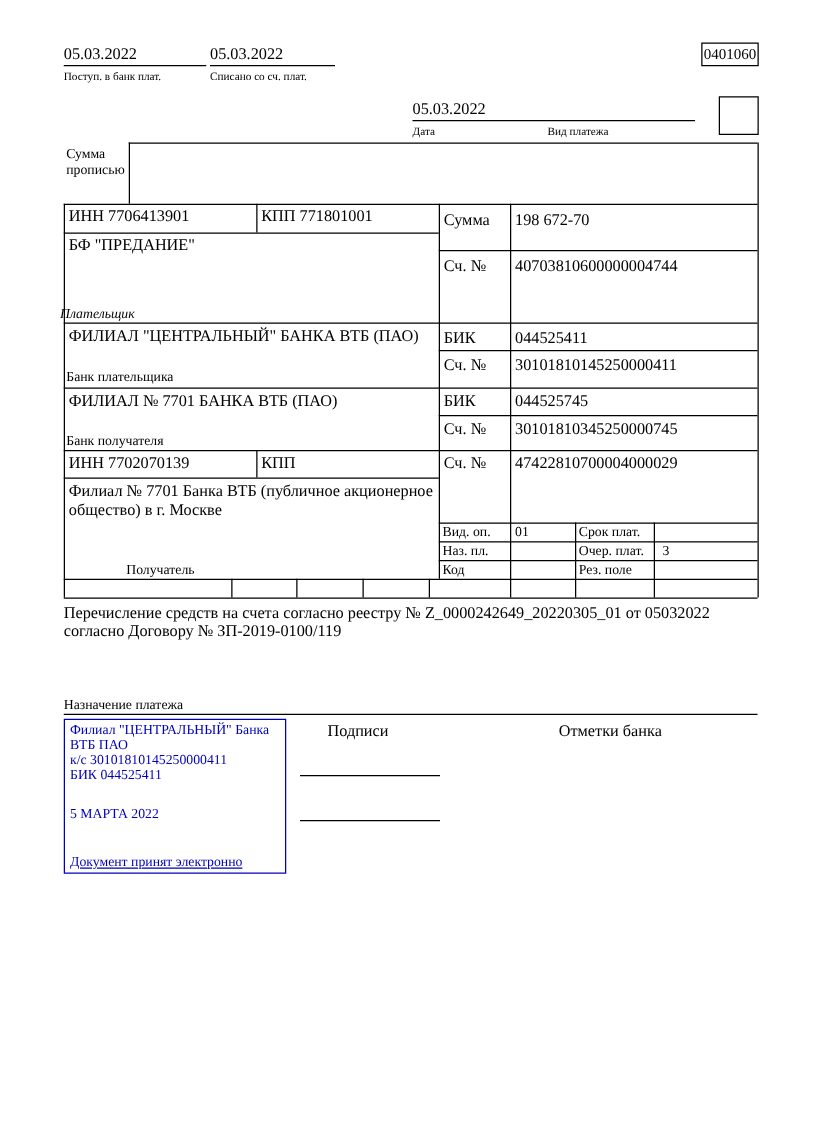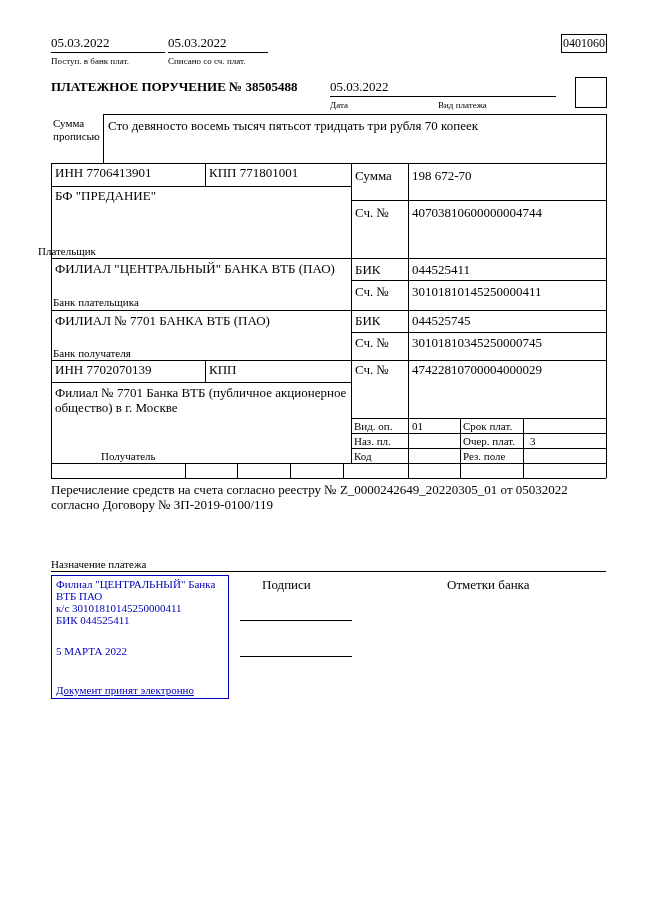--- a/index.html
+++ b/index.html
@@ -28,29 +28,27 @@
   <div class="t s" style="left:51px;top:56px;text-align:center;">Поступ. в банк плат.</div>
 
   <div class="t" style="left:168px;top:36px;">05.03.2022</div>
   <div class="hl" style="left:168px;top:52px;width:100px;"></div>
   <div class="t s" style="left:168px;top:56px;">Списано со сч. плат.</div>
 
   <div class="bx code" style="left:561px;top:34px;width:46px;height:19px;">
     <span>0401060</span>
   </div>
 
-  <div class="t b" style="left:51px;top:80px;">ПЛАТЕЖНОЕ ПОРУЧЕНИЕ № 38505488</div>
   <div class="t" style="left:330px;top:80px;">05.03.2022</div>
   <div class="hl" style="left:330px;top:96px;width:226px;"></div>
   <div class="t s" style="left:330px;top:100px;">Дата</div>
   <div class="t s" style="left:438px;top:100px;">Вид платежа</div>
   <div class="bx" style="left:575px;top:77px;width:32px;height:31px;"></div>
 
   <div class="t m w" style="left:53px;top:117px;width:46px;">Сумма прописью</div>
-  <div class="t" style="left:108px;top:119px;">Сто девяносто восемь тысяч пятьсот тридцать три рубля 70 копеек</div>
   <div class="hl" style="left:103px;top:114px;width:503px;"></div>
   <div class="vl" style="left:103px;top:114px;height:49px;"></div>
 
   <div class="vl" style="left:51px;top:163px;height:315px;"></div>
   <div class="vl" style="left:606px;top:114px;height:364px;"></div>
   <div class="vl" style="left:205px;top:163px;height:23px;"></div>
   <div class="vl" style="left:351px;top:163px;height:300px;"></div>
   <div class="vl" style="left:408px;top:163px;height:315px;"></div>
   <div class="vl" style="left:460px;top:418px;height:60px;"></div>
   <div class="vl" style="left:523px;top:418px;height:60px;"></div>
@@ -75,21 +73,21 @@
   <div class="hl" style="left:51px;top:463px;width:555px;"></div>
   <div class="hl" style="left:51px;top:478px;width:555px;"></div>
 
   <div class="t" style="left:55px;top:166px;">ИНН 7706413901</div>
   <div class="t" style="left:209px;top:166px;">КПП 771801001</div>
   <div class="t" style="left:355px;top:169px;">Сумма</div>
   <div class="t" style="left:412px;top:169px;">198 672-70</div>
   <div class="t" style="left:55px;top:189px;">БФ "ПРЕДАНИЕ"</div>
   <div class="t" style="left:355px;top:206px;">Сч. №</div>
   <div class="t" style="left:412px;top:206px;">40703810600000004744</div>
-  <div class="t m" style="left:38px;top:245px;">Плательщик</div>
+  <div class="t m" style="left:48px;top:245px;font-style:italic;">Плательщик</div>
 
   <div class="t" style="left:55px;top:262px;">ФИЛИАЛ "ЦЕНТРАЛЬНЫЙ" БАНКА ВТБ (ПАО)</div>
   <div class="t" style="left:355px;top:263px;">БИК</div>
   <div class="t" style="left:412px;top:263px;">044525411</div>
   <div class="t" style="left:355px;top:285px;">Сч. №</div>
   <div class="t" style="left:412px;top:285px;">30101810145250000411</div>
   <div class="t m" style="left:53px;top:296px;">Банк плательщика</div>
 
   <div class="t" style="left:55px;top:314px;">ФИЛИАЛ № 7701 БАНКА ВТБ (ПАО)</div>
   <div class="t" style="left:355px;top:314px;">БИК</div>

